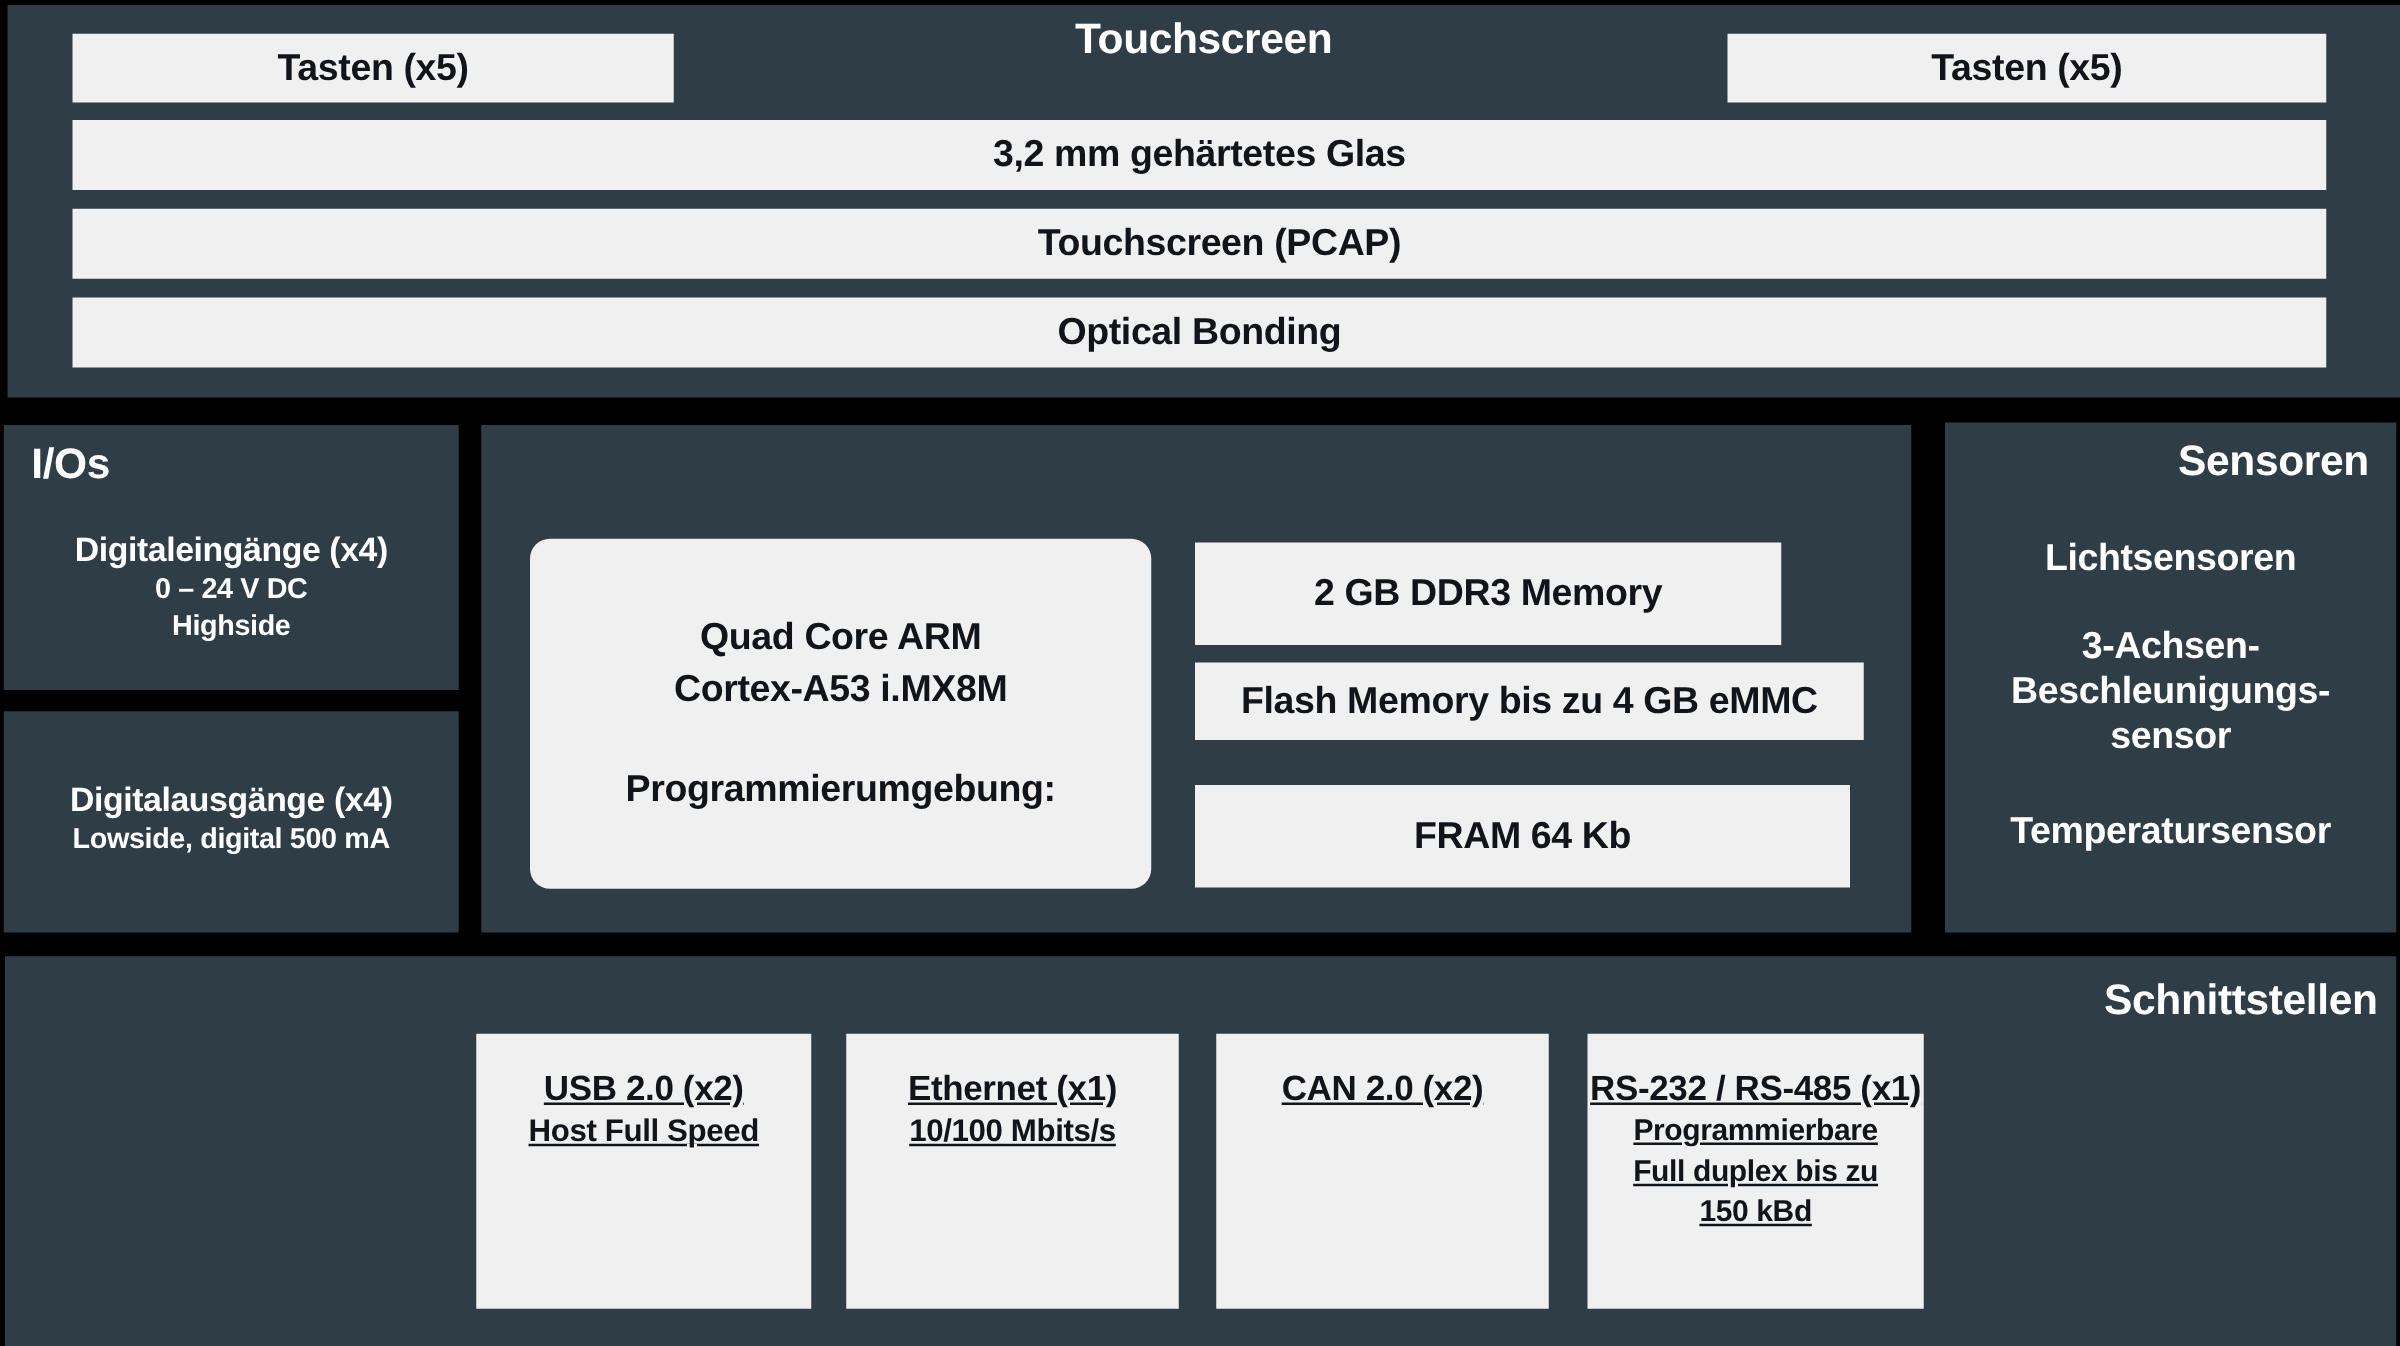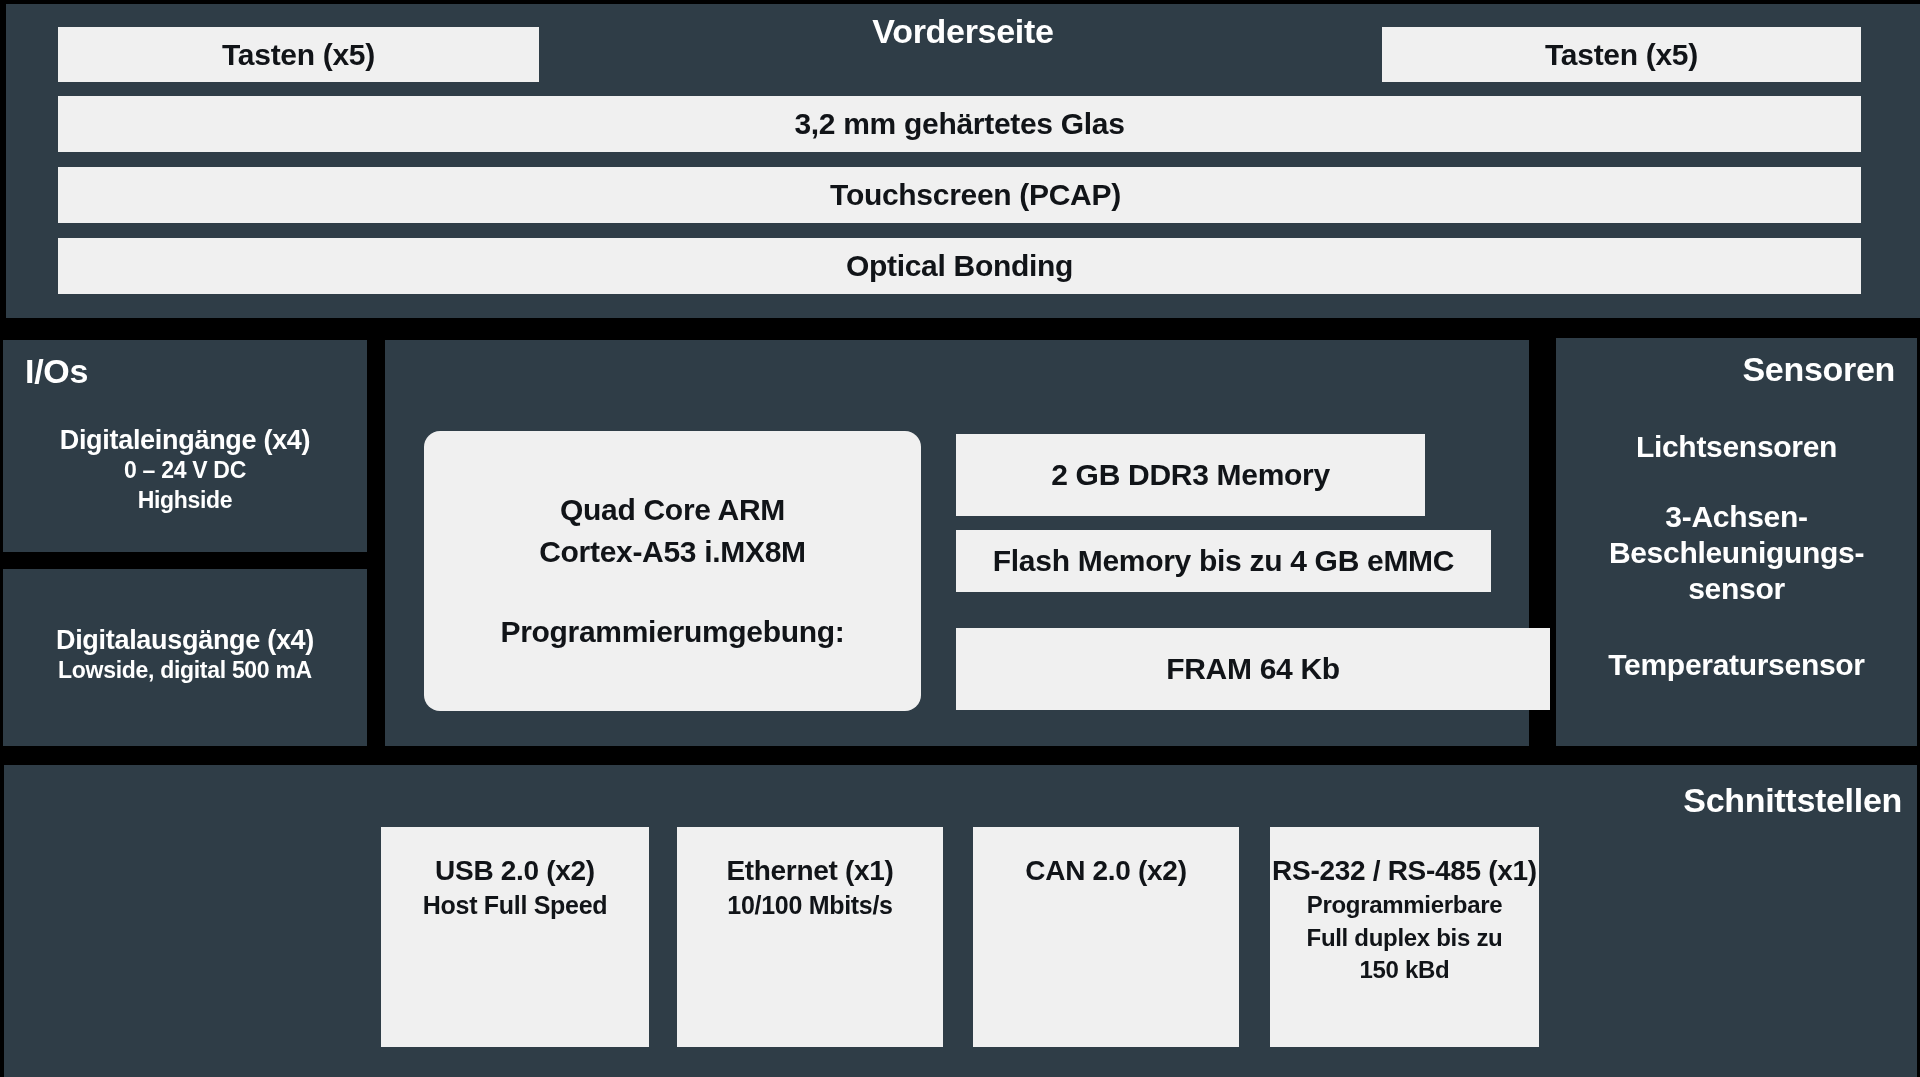--- a/index.html
+++ b/index.html
@@ -60,29 +60,30 @@
     justify-content:center;
     font-size:30px;
     line-height:1.4;
     border-radius:16px;
   }
   .cpu-gap{height:38px;}
   .iface-box{
     flex-direction:column;
     justify-content:flex-start;
     padding-top:26px;
+    text-decoration:underline;
   }
 </style>
 </head>
 <body>
 
 <div class="page">
 
   <section class="panel" style="left:6px;top:4px;width:1914px;height:314px;">
-    <div class="section-title center-x" style="top:8px;">Vorderseite</div>
+    <div class="section-title center-x" style="top:8px;">Touchscreen</div>
 
     <div class="box t30" style="left:52px;top:23px;width:481px;height:55px;">
       <span>Tasten (x5)</span>
     </div>
 
     <div class="box t30" style="left:1376px;top:23px;width:479px;height:55px;">
       <span>Tasten (x5)</span>
     </div>
 
     <div class="box t30" style="left:52px;top:92px;width:1803px;height:56px;">
@@ -124,21 +125,21 @@
     </div>
 
     <div class="box t30" style="left:571px;top:94px;width:469px;height:82px;">
       <span>2 GB DDR3 Memory</span>
     </div>
 
     <div class="box t30" style="left:571px;top:190px;width:535px;height:62px;">
       <span>Flash Memory bis zu 4 GB eMMC</span>
     </div>
 
-    <div class="box t30" style="left:571px;top:288px;width:594px;height:82px;">
+    <div class="box t30" style="left:571px;top:288px;width:524px;height:82px;">
       <span>FRAM 64 Kb</span>
     </div>
   </section>
 
   <section class="panel" style="left:1556px;top:338px;width:361px;height:408px;">
     <div class="section-title" style="right:22px;top:12px;">Sensoren</div>
 
     <div class="panel-text center-x t30" style="top:91px;">Lichtsensoren</div>
 
     <div class="panel-text center-x" style="top:161px;">

